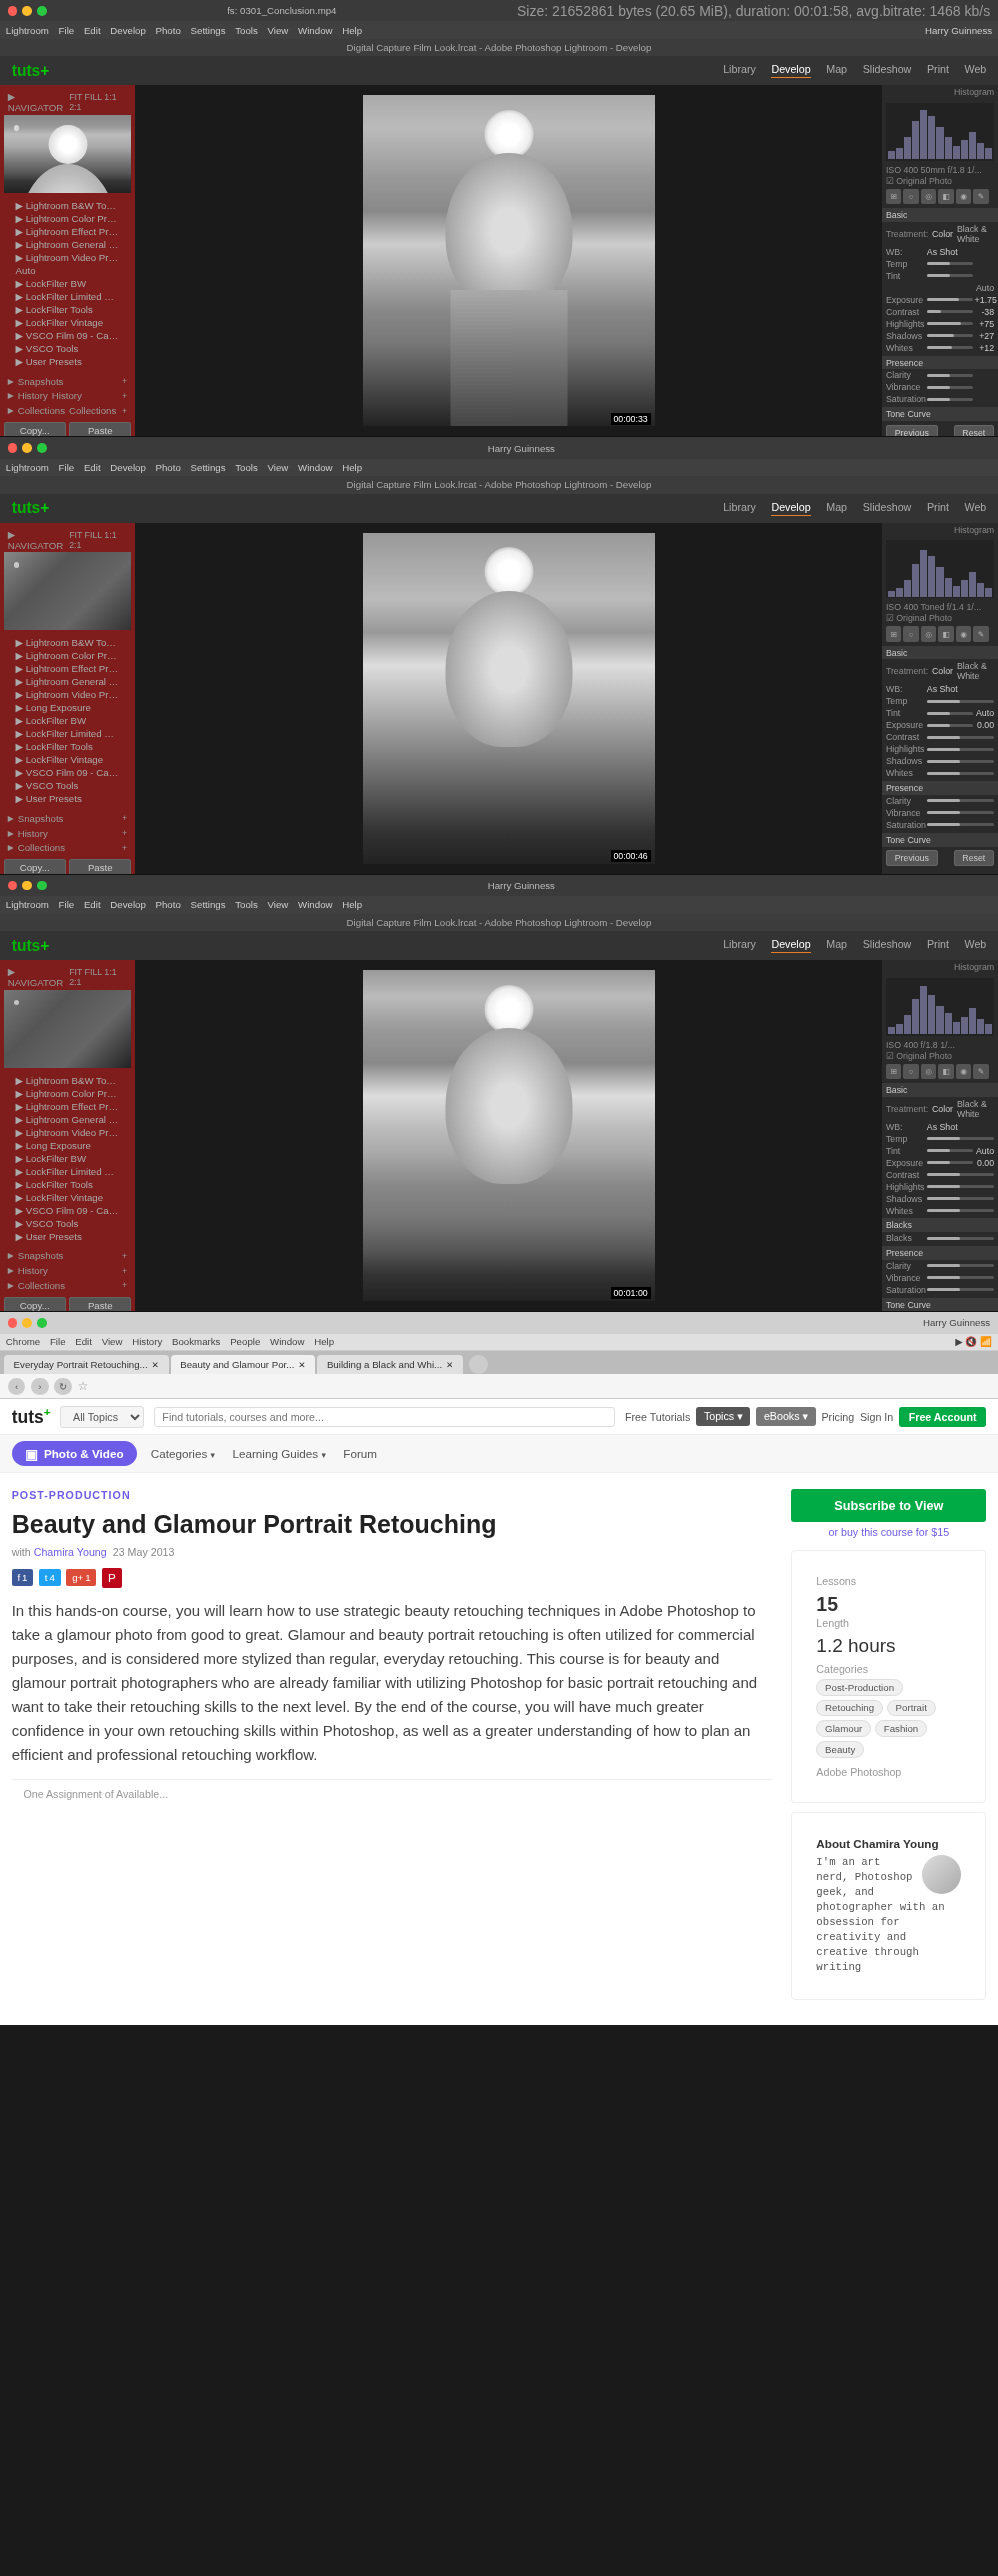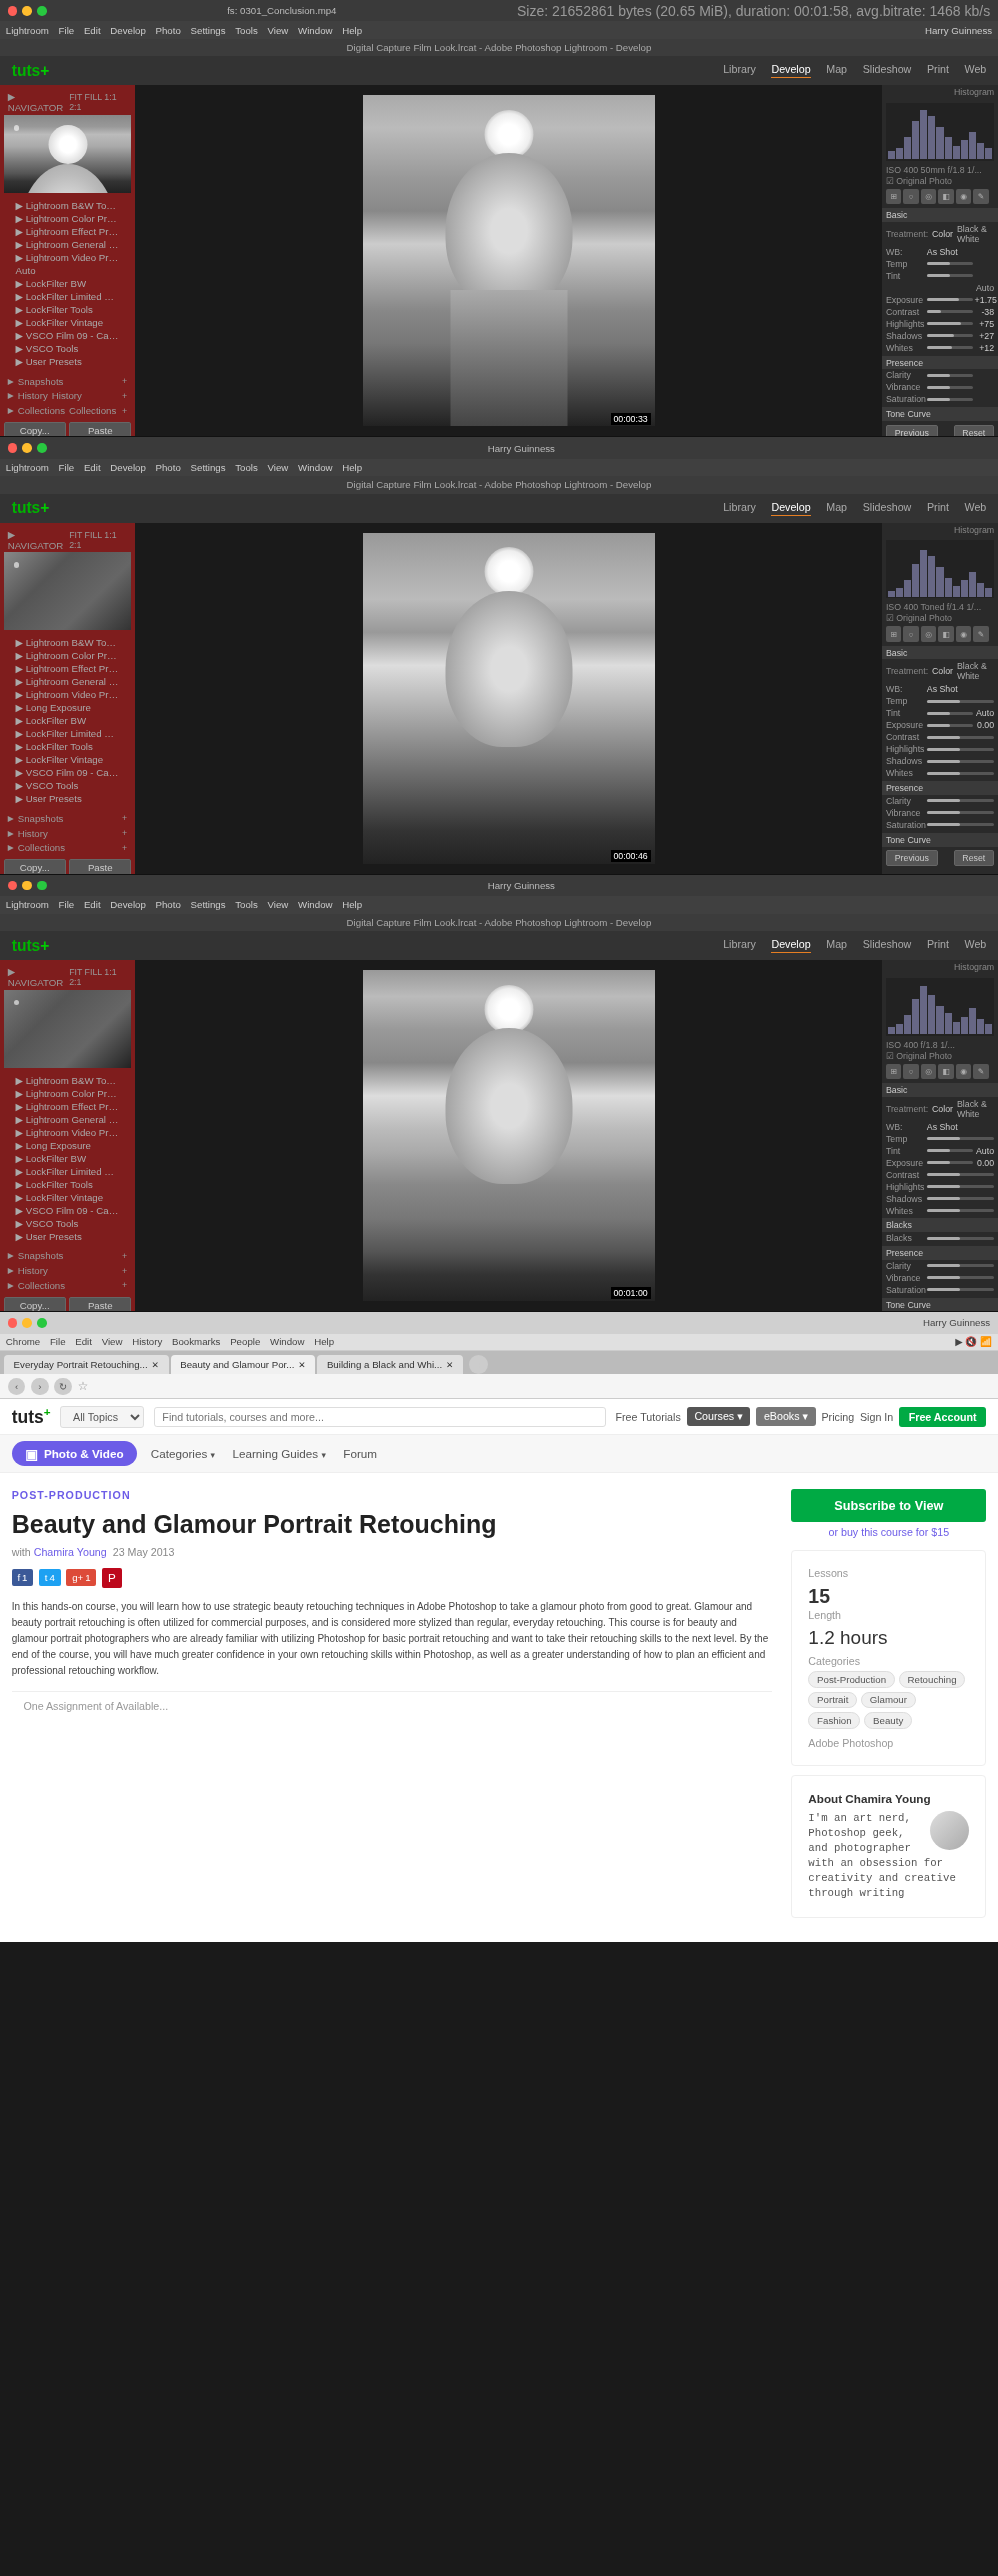--- a/index.html
+++ b/index.html
@@ -461,21 +461,21 @@
       color: #fff;
       padding: 2.9px 5.8px;
       border-radius: 1.9px;
       font-size: 9.7px;
       cursor: pointer;
     }
     .social-btn.twitter { background: #1da1f2; }
     .social-btn.gplus { background: #dd4b39; }
 
     .course-description {
-      font-size: 10px;
+      font-size: 15px;
       color: #444;
       line-height: 1.6;
       margin-bottom: 11.7px;
     }
 
     
     .subscribe-btn {
       background: #00aa44;
       color: #fff;
       width: 100%;
@@ -490,21 +490,21 @@
     .buy-link {
       text-align: center;
       font-size: 10.7px;
       color: #6c5ce7;
       cursor: pointer;
       margin-bottom: 11.7px;
     }
     .info-box {
       border: 1px solid #eee;
       border-radius: 3.9px;
-      padding: 16px;
+      padding: 24px;
       margin-bottom: 9px;
     }
     .info-row {
       display: flex;
       justify-content: space-between;
       font-size: 10.7px;
       color: #666;
       margin-bottom: 3.9px;
     }
     .info-label { color: #999; }
@@ -1219,21 +1219,21 @@
   <div class="tuts-site">
 
     <div class="tuts-site-header">
       <div class="tuts-site-logo">tuts<sup>+</sup></div>
       <select class="topic-select">
         <option>All Topics</option>
       </select>
       <input class="search-input" type="text" placeholder="Find tutorials, courses and more..." style="">
       <div class="tuts-header-btns">
         <span class="btn-free-tutorials">Free Tutorials</span>
-        <span class="btn-courses">Courses ▾</span>
+        <span class="btn-courses">Topics ▾</span>
         <span class="btn-ebooks">eBooks ▾</span>
         <span class="btn-pricing">Pricing</span>
         <span class="btn-signin">Sign In</span>
         <span class="btn-free-account">Free Account</span>
       </div>
     </div>
 
     <div class="category-nav">
       <div class="cat-pill">
         <span class="cat-pill-icon">▣</span>

